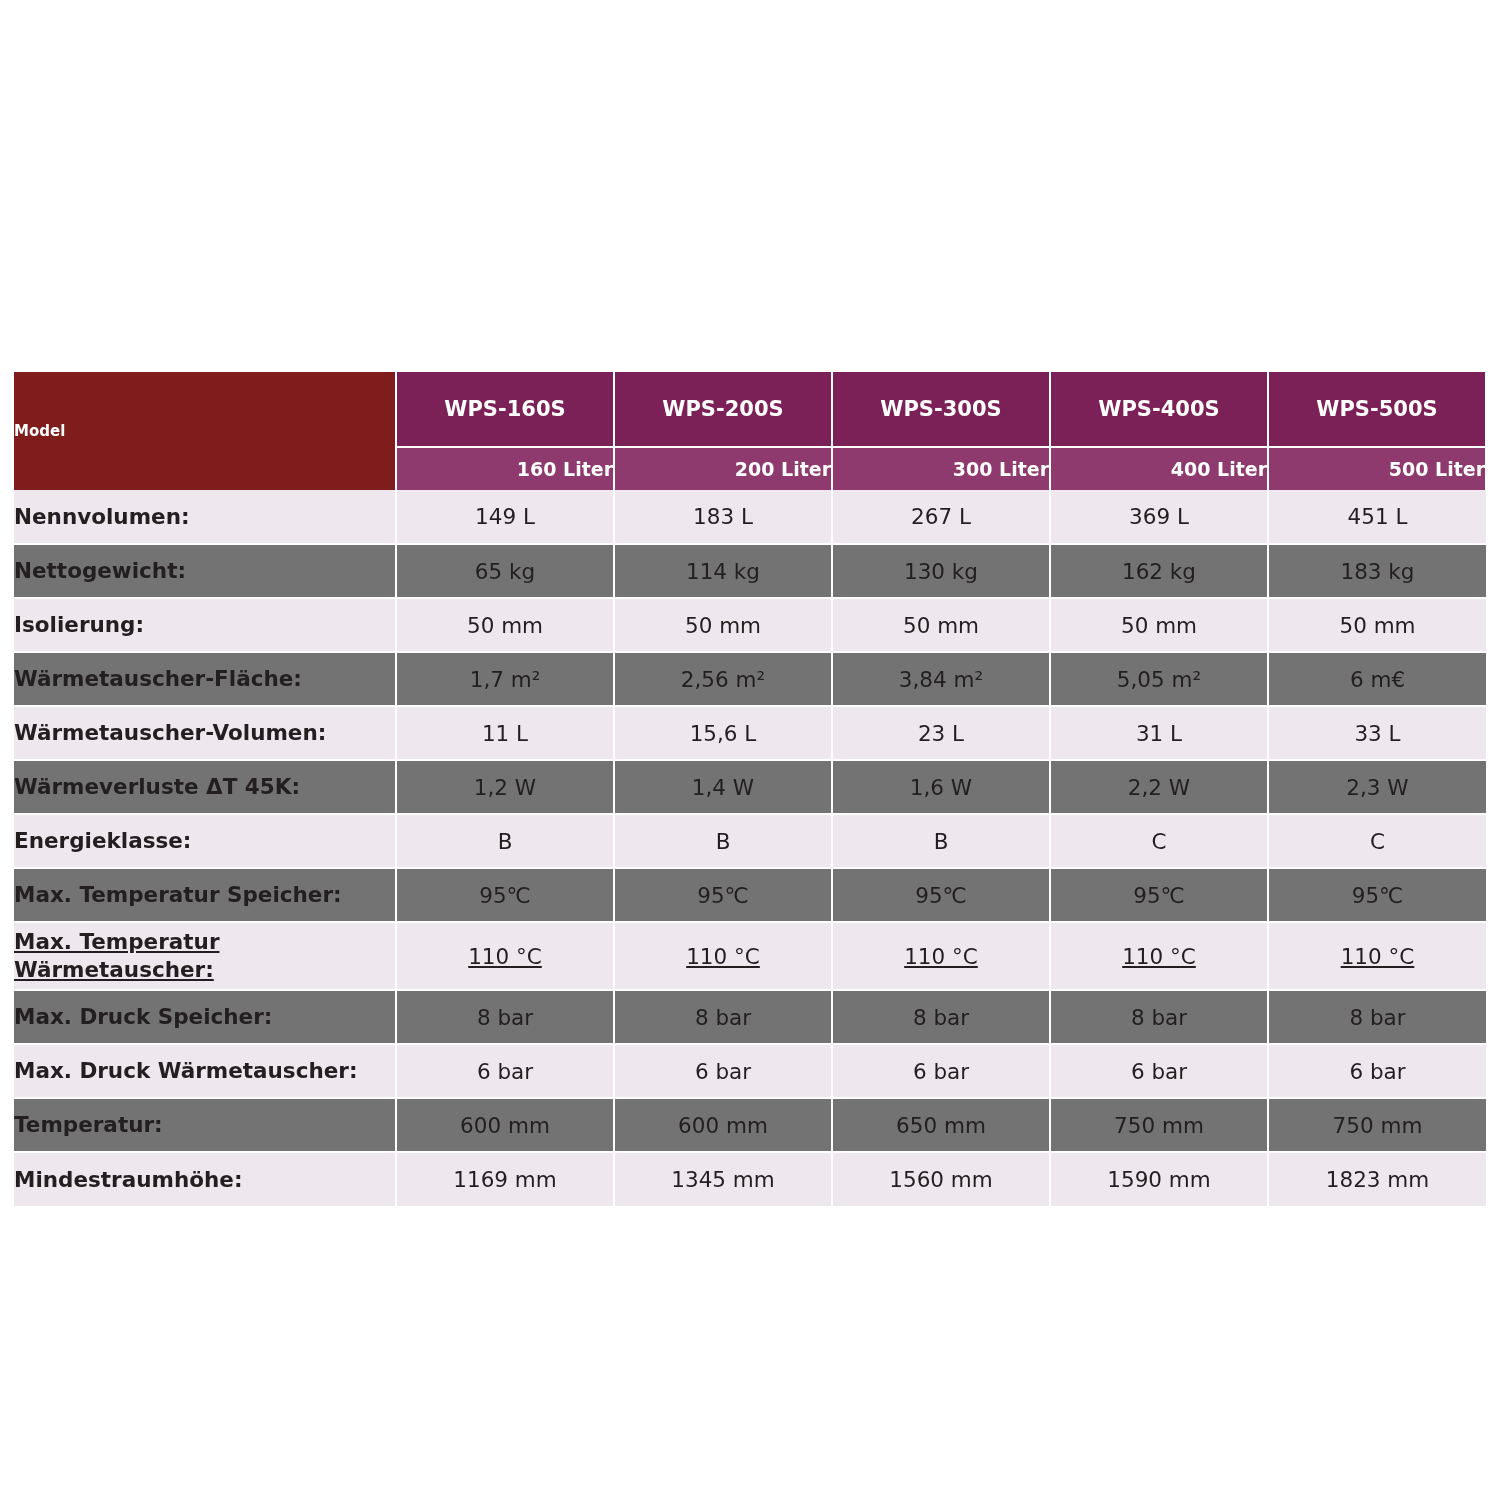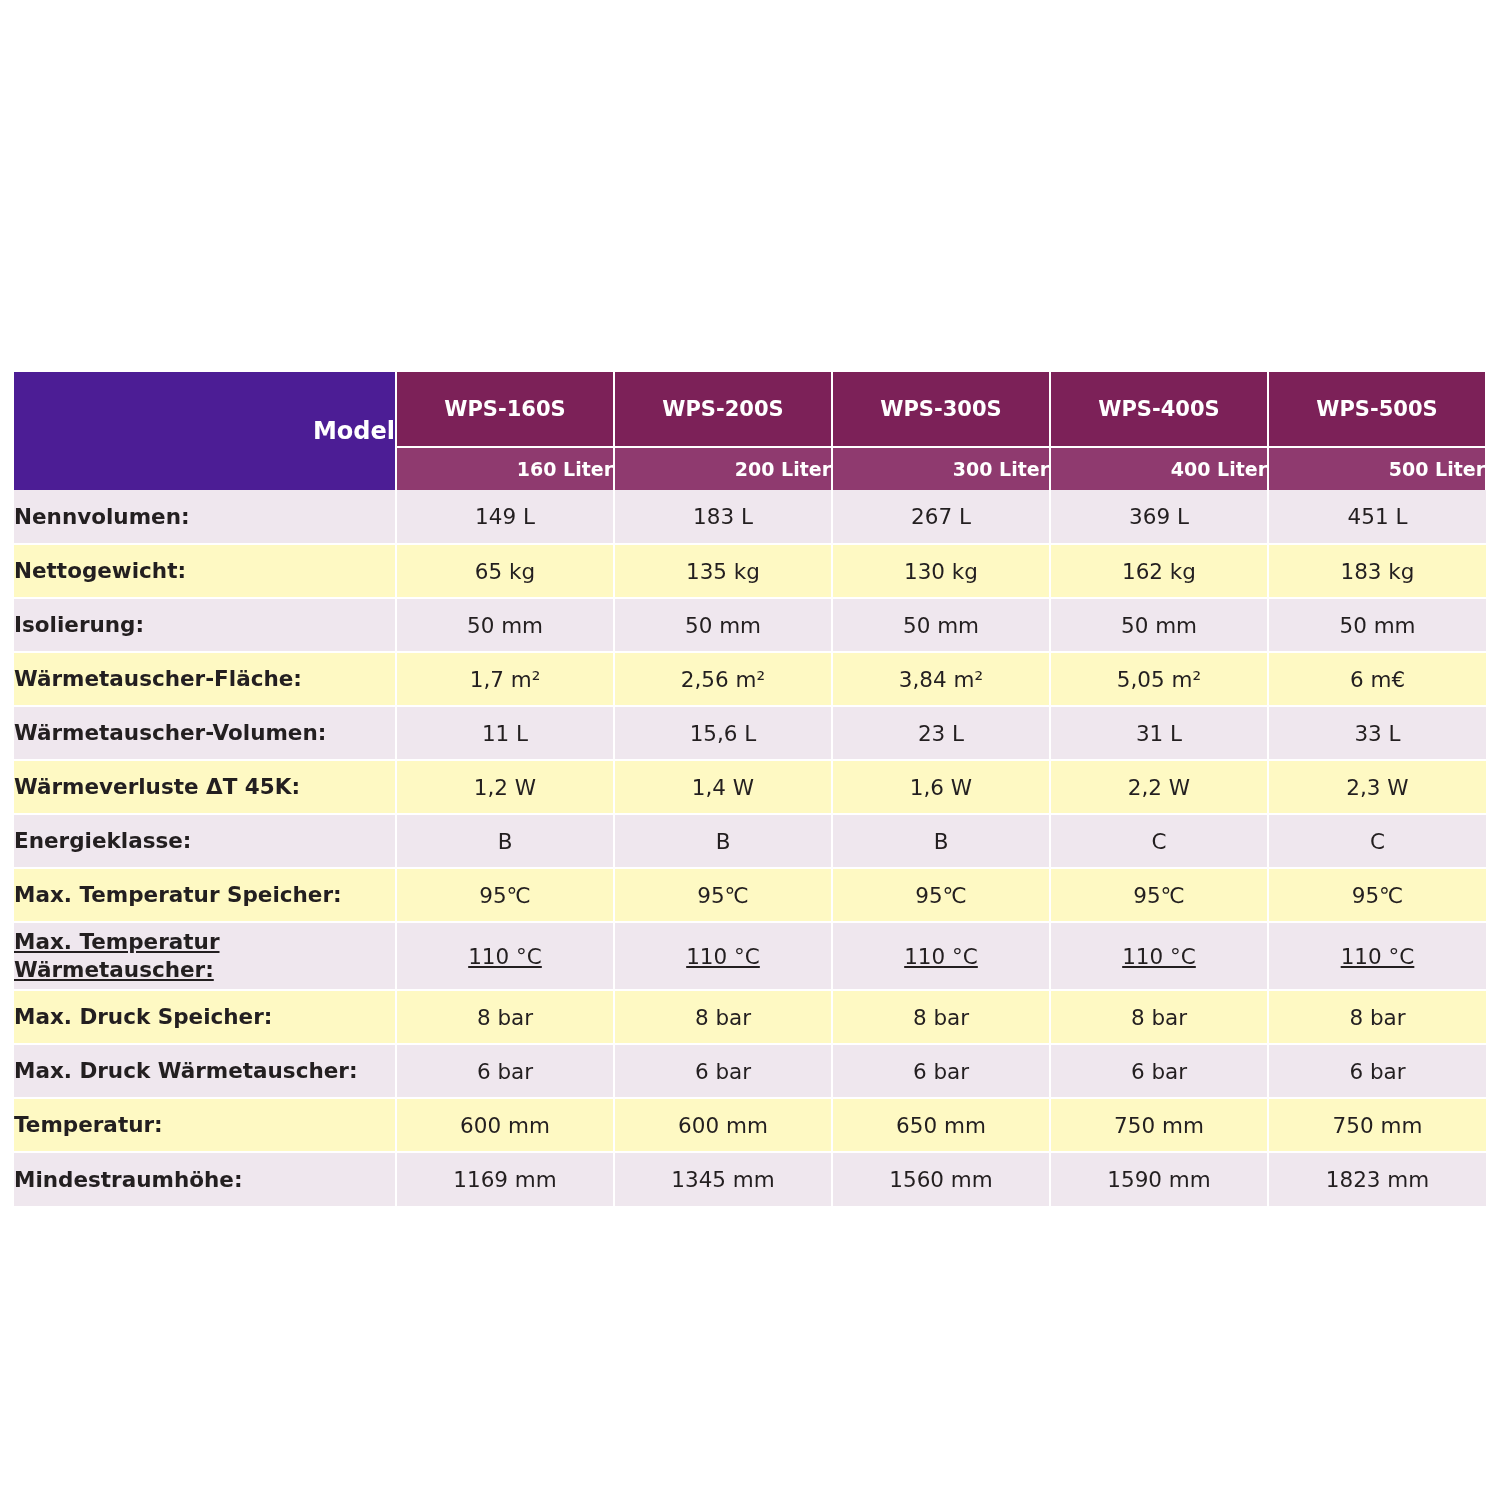--- a/index.html
+++ b/index.html
@@ -52,42 +52,42 @@
     background: #7c2158;
     color: #ffffff;
     font-size: 21px;
     font-weight: bold;
     text-align: center;
     vertical-align: middle;
     height: 74px;
     border-right: 2px solid #ffffff;
   }
   .hdr-label-cell {
-    background: #4c1d95;
+    background: #7f1d1d;
     color: #ffffff;
-    font-size: 24px;
-    font-weight: bold;
-    text-align: right;
+    font-size: 15px;
+    font-weight: bold;
+    text-align: left;
     vertical-align: middle;
     border-right: 2px solid #ffffff;
   }
   .hdr-liter-cell {
     background: #8f3a6f;
     color: #ffffff;
     font-size: 19px;
     font-weight: bold;
     text-align: right;
     vertical-align: middle;
     height: 42px;
     border-right: 2px solid #ffffff;
     border-top: 2px solid #ffffff;
   }
 
   tr.row-odd td { background: #efe7ee; }
-  tr.row-even td { background: #fef9c3; }
+  tr.row-even td { background: #737373; }
 
   td.label {
     font-size: 21.5px;
     font-weight: bold;
     text-align: left;
     padding: 0 6px 0 8px;
     vertical-align: middle;
     border-right: 2px solid #ffffff;
     border-bottom: 2px solid #ffffff;
     line-height: 1.28;
@@ -143,21 +143,21 @@
           <td class="label">Nennvolumen:</td>
           <td class="val">149 L</td>
           <td class="val">183 L</td>
           <td class="val">267 L</td>
           <td class="val">369 L</td>
           <td class="val">451 L</td>
         </tr>
         <tr class="data-row row-even">
           <td class="label">Nettogewicht:</td>
           <td class="val">65 kg</td>
-          <td class="val">135 kg</td>
+          <td class="val">114 kg</td>
           <td class="val">130 kg</td>
           <td class="val">162 kg</td>
           <td class="val">183 kg</td>
         </tr>
         <tr class="data-row row-odd">
           <td class="label">Isolierung:</td>
           <td class="val">50 mm</td>
           <td class="val">50 mm</td>
           <td class="val">50 mm</td>
           <td class="val">50 mm</td>

